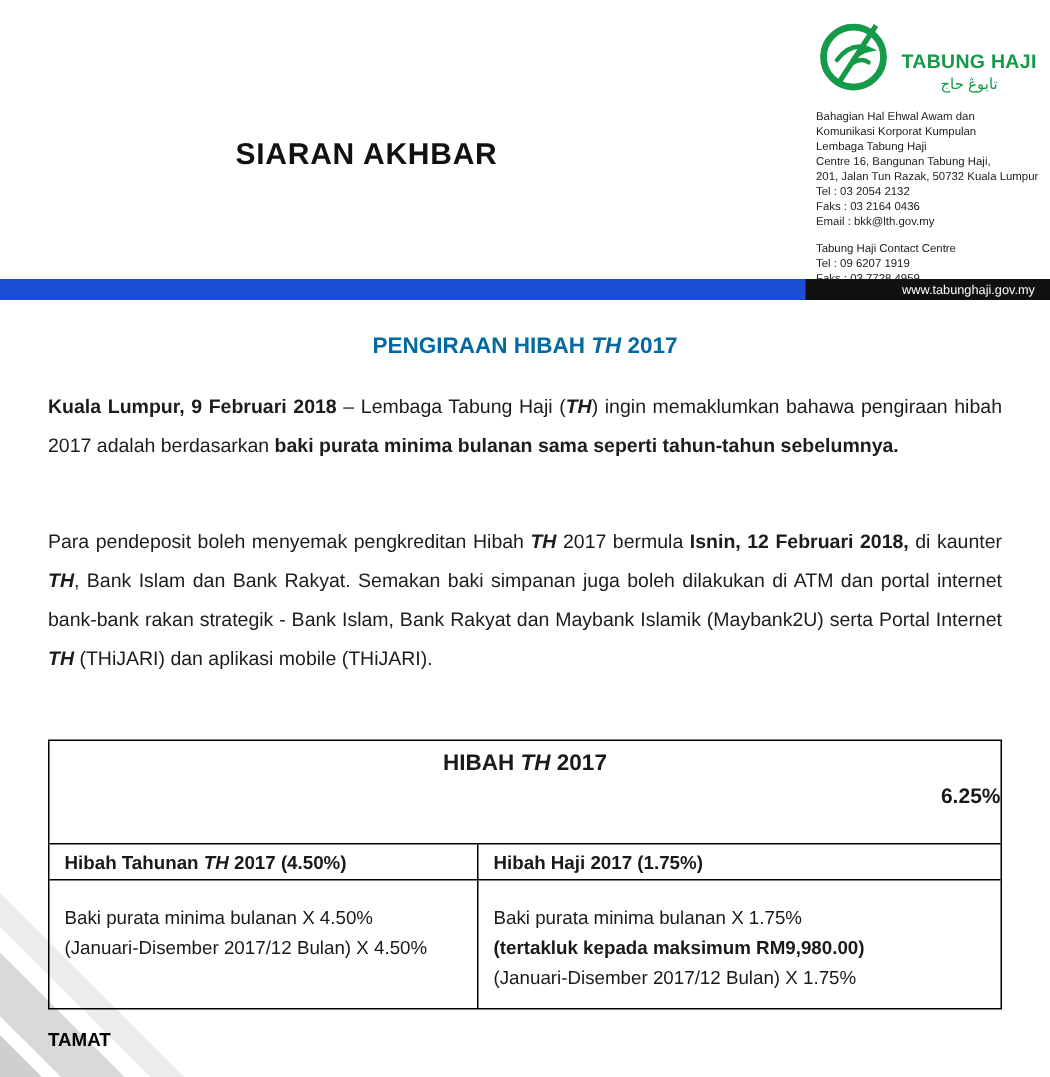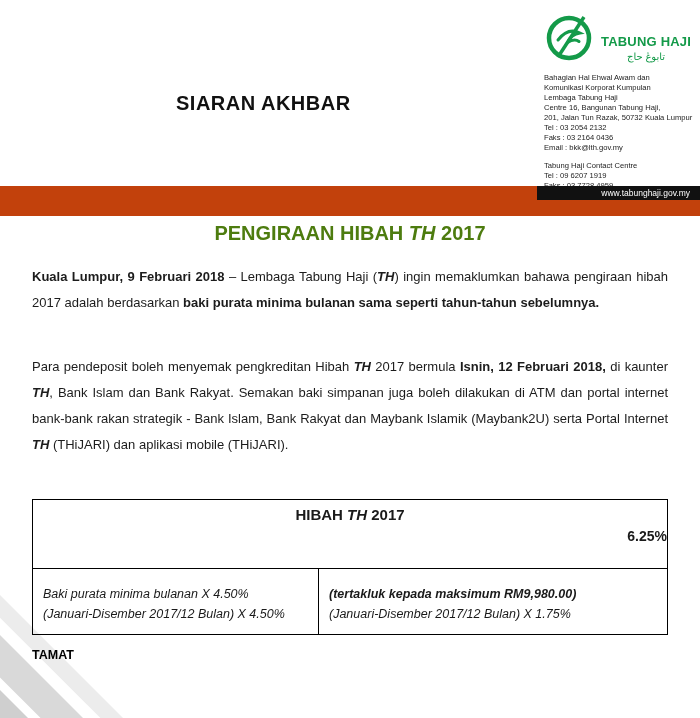--- a/index.html
+++ b/index.html
@@ -10,51 +10,51 @@
   }
   
   .watermark { position:absolute; inset:0; overflow:hidden; z-index:0; pointer-events:none; }
   .stripe { position:absolute; transform:rotate(45deg); transform-origin:left top; }
   .stripe-a { left:-90px; top:505px; width:340px; height:16px; background:#ececec; }
   .stripe-b { left:-90px; top:545px; width:340px; height:30px; background:#d9d9d9; }
   .stripe-c { left:-90px; top:600px; width:340px; height:30px; background:#cfcfcf; }
   .stripe-d { left:-90px; top:655px; width:340px; height:26px; background:#e3e3e3; }
 
   .header { position:relative; z-index:1; height:200px; }
-  .press-label { position:absolute; left:176px; top:92px; font-size:20px; font-weight:bold; letter-spacing:.5px; color:#111; }
+  .press-label { position:absolute; left:157px; top:92px; font-size:20px; font-weight:bold; letter-spacing:.5px; color:#111; }
 
   .logo-block { position:absolute; left:544px; top:12px; display:flex; align-items:flex-end; }
   .logo-mark { width:50px; height:50px; display:block; }
   .brand { margin-left:7px; padding-top:9px; }
   .brand-name { color:#149a49; font-weight:bold; font-size:13px; letter-spacing:.2px; white-space:nowrap; }
   .brand-arabic { color:#149a49; font-size:10px; margin-top:2px; text-align:center; }
 
   .contact { position:absolute; left:544px; top:73px; font-size:7.6px; line-height:1.32; color:#222; }
   .contact-centre { margin-top:8px; }
 
-  .green-bar { position:absolute; left:0; top:186px; width:700px; height:30px; background:#c2410c; display:flex; }
+  .green-bar { position:absolute; left:0; top:186px; width:700px; height:14px; background:#1d4ed8; display:flex; }
   .bar-black { margin-left:auto; width:163px; height:14px; background:#111111; color:#fff; font-size:8.5px; line-height:14px; text-align:right; padding-right:10px; }
 
   .content { position:relative; z-index:1; padding:0 32px; }
-  .doc-title { text-align:center; font-weight:bold; font-size:20px; margin-top:22px; color:#4d7c0f; }
+  .doc-title { text-align:center; font-weight:bold; font-size:15px; margin-top:22px; color:#0369a1; }
   .para { font-size:13px; text-align:justify; line-height:2.02; color:#1c1c1c; }
   .p1 { margin-top:19px; }
   .p2 { margin-top:37px; }
   .b { font-weight:bold; }
   .i { font-style:italic; }
 
   .tbl { margin-top:40px; border:1.5px solid #000; }
   .tbl-title { text-align:center; font-weight:bold; border-bottom:1.5px solid #000; padding:6px 0 24px; }
   .tbl-title-line1 { font-size:15px; }
   .tbl-title-line2 { font-size:14px; margin-top:5px;text-align:right; }
   .tbl-row { display:grid; grid-template-columns:286px 1fr; }
   .tbl-head { border-bottom:1.5px solid #000; }
   .tbl-head .cell { font-weight:bold; font-size:12.5px; padding:5px 10px 4px; }
   .cell-left { border-right:1.5px solid #000; }
-  .tbl-body .cell { font-size:12.5px; padding:15px 10px 10px; line-height:1.62;font-style:italic; }
+  .tbl-body .cell { font-size:12.5px; padding:15px 10px 10px; line-height:1.62; }
   .tamat { font-weight:bold; font-size:12.5px; margin-top:13px; color:#000; }
 </style>
 </head>
 <body>
 
 <div class="watermark">
   <div class="stripe stripe-a"></div>
   <div class="stripe stripe-b"></div>
   <div class="stripe stripe-c"></div>
   <div class="stripe stripe-d"></div>
@@ -115,27 +115,34 @@
   </p>
 
   <div class="tbl">
     <div class="tbl-title">
       <div class="tbl-title-line1">
         <span>HIBAH </span><span class="i">TH</span><span> 2017</span>
       </div>
       <div class="tbl-title-line2">6.25%</div>
     </div>
 
+    <div class="tbl-row tbl-head">
+      <div class="cell cell-left">
+        <span>Hibah Tahunan </span><span class="i">TH</span><span> 2017 (4.50%)</span>
+      </div>
+      <div class="cell">Hibah Haji 2017 (1.75%)</div>
+    </div>
 
     <div class="tbl-row tbl-body">
       <div class="cell cell-left">
         <div>Baki purata minima bulanan X 4.50%</div>
         <div>(Januari-Disember 2017/12 Bulan) X 4.50%</div>
       </div>
       <div class="cell">
+        <div>Baki purata minima bulanan X 1.75%</div>
         <div class="b">(tertakluk kepada maksimum RM9,980.00)</div>
         <div>(Januari-Disember 2017/12 Bulan) X 1.75%</div>
       </div>
     </div>
   </div>
 
   <div class="tamat">TAMAT</div>
 
 </div>
 

